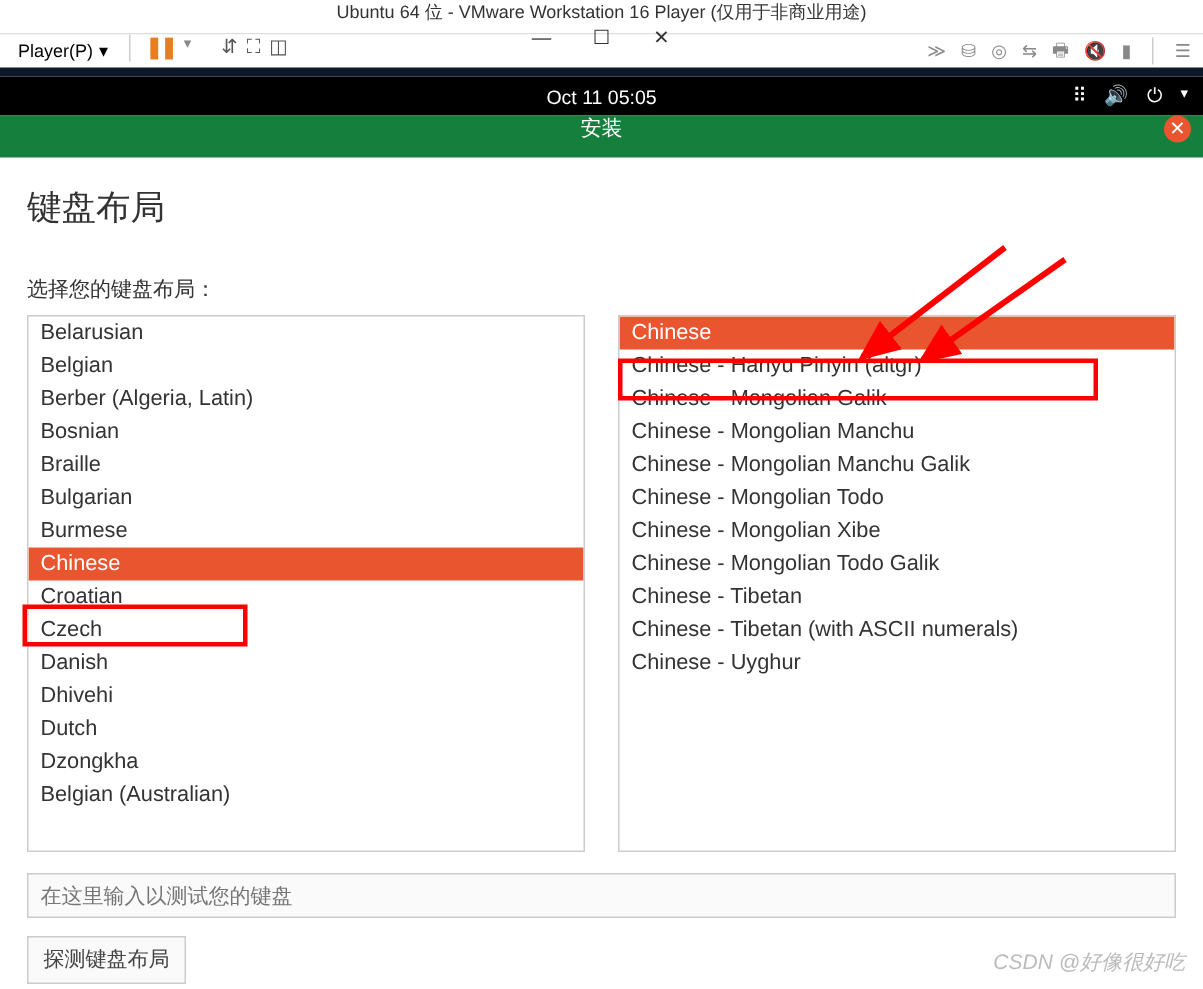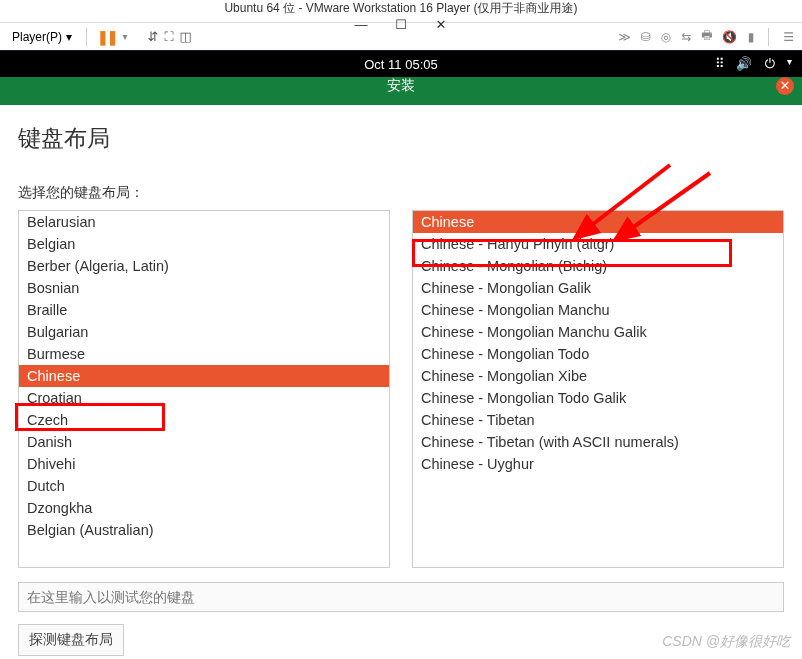--- a/index.html
+++ b/index.html
@@ -6,21 +6,21 @@
 body { font-family: "Segoe UI", "Microsoft YaHei", sans-serif; background: #fff; width: 802px; height: 659px; overflow: hidden; position: relative; }
 
 
 .vmware-titlebar { height: 23px; background: #fff; border-bottom: 1px solid #ddd; display: flex; align-items: center; padding: 0 4px; font-size: 12px; flex-direction: column; }
 .vmware-titlebar .vm-icon { width: 14px; height: 14px; background: #f39c12; margin-right: 6px; position: relative; }
 .vmware-titlebar .title { flex: 1; color: #333; }
 .vmware-titlebar .win-btns { display: flex; gap: 12px; color: #333; }
 .vmware-titlebar .win-btn { width: 28px; text-align: center; cursor: pointer; font-size: 13px; }
 
 
-.vmware-toolbar { height: 28px; background: #fff; border-bottom: 1px solid #0f172a; display: flex; align-items: center; padding: 0 8px; gap: 6px; font-size: 12px; }
+.vmware-toolbar { height: 28px; background: #fff; border-bottom: 6px solid #0f172a; display: flex; padding: 0 8px; gap: 6px; font-size: 12px; }
 .player-dropdown { display: flex; align-items: center; gap: 4px; padding: 2px 4px; cursor: pointer; }
 .tb-sep { width: 1px; height: 18px; background: #ccc; margin: 0 4px; }
 .tb-pause { color: #e67e22; font-weight: bold; font-size: 14px; letter-spacing: -2px; }
 .tb-icon { font-size: 13px; color: #555; cursor: pointer; }
 .tb-right { margin-left: auto; display: flex; gap: 10px; color: #888; align-items: center; }
 
 
 .ubuntu-topbar { height: 26px; background: #000; color: #fff; display: flex; align-items: center; justify-content: center; font-size: 13px; position: relative; }
 .ubuntu-topbar .clock { }
 .ubuntu-topbar .sys-icons { position: absolute; right: 10px; display: flex; gap: 12px; font-size: 13px; }
@@ -124,21 +124,20 @@
           <div class="item">Dhivehi</div>
           <div class="item">Dutch</div>
           <div class="item">Dzongkha</div>
           <div class="item">Belgian (Australian)</div>
         </div>
     </div>
     <div class="listbox">
       <div class="scroll" id="right-list">
           <div class="item selected-right">Chinese</div>
           <div class="item">Chinese - Hanyu Pinyin (altgr)</div>
-          <div class="item">Chinese - Mongolian (Bichig)</div>
           <div class="item">Chinese - Mongolian Galik</div>
           <div class="item">Chinese - Mongolian Manchu</div>
           <div class="item">Chinese - Mongolian Manchu Galik</div>
           <div class="item">Chinese - Mongolian Todo</div>
           <div class="item">Chinese - Mongolian Xibe</div>
           <div class="item">Chinese - Mongolian Todo Galik</div>
           <div class="item">Chinese - Tibetan</div>
           <div class="item">Chinese - Tibetan (with ASCII numerals)</div>
           <div class="item">Chinese - Uyghur</div>
         </div>

